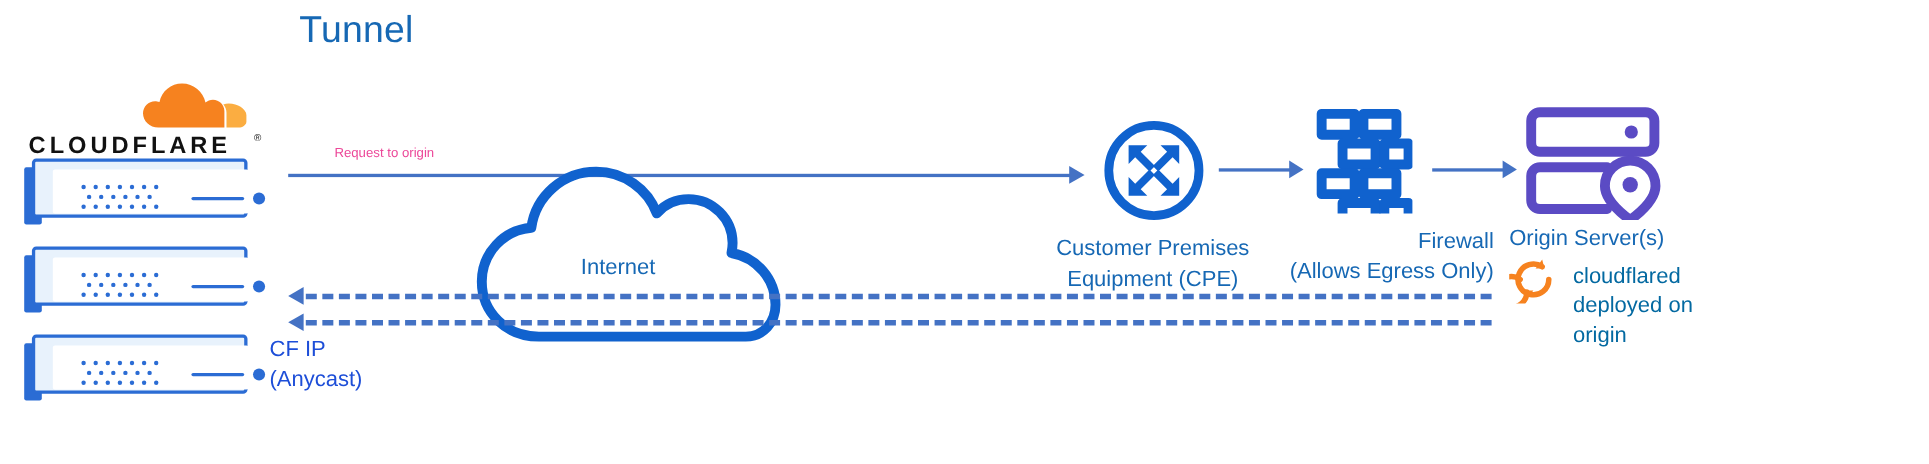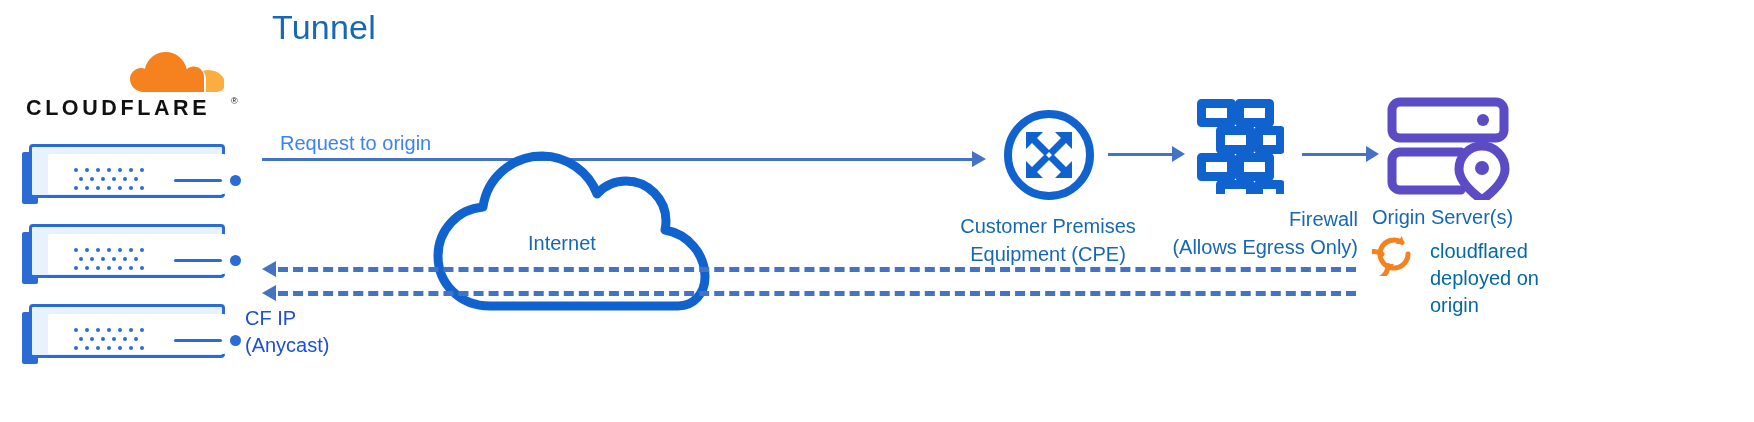--- a/index.html
+++ b/index.html
@@ -25,21 +25,21 @@
     top: 8px;
     font-size: 34px;
     color: #1668b4;
     letter-spacing: 0.2px;
     white-space: nowrap;
   }
 
   
   #cf-logo-wrap {
     left: 26px;
-    top: 56px;
+    top: 80px;
     width: 200px;
     height: 70px;
     text-align: right;
   }
   #cf-wordmark {
     position: absolute;
     left: 0px;
     top: 40px;
     font-size: 21.5px;
     font-weight: bold;
@@ -132,24 +132,24 @@
   }
   #req-head {
     left: 972px;
     top: 151px;
     width: 0; height: 0;
     border-left: 14px solid #4472c4;
     border-top: 8.5px solid transparent;
     border-bottom: 8.5px solid transparent;
   }
   #req-label {
-    left: 280px;
+    left: 304px;
     top: 132px;
-    font-size: 20px;
-    color: #3b82f6;
+    font-size: 12px;
+    color: #ec4899;
     white-space: nowrap;
   }
 
   
   #cloud-svg { left: 430px; top: 128px; }
   #internet-label {
     left: 528px;
     top: 232px;
     font-size: 20px;
     color: #1668b4;

